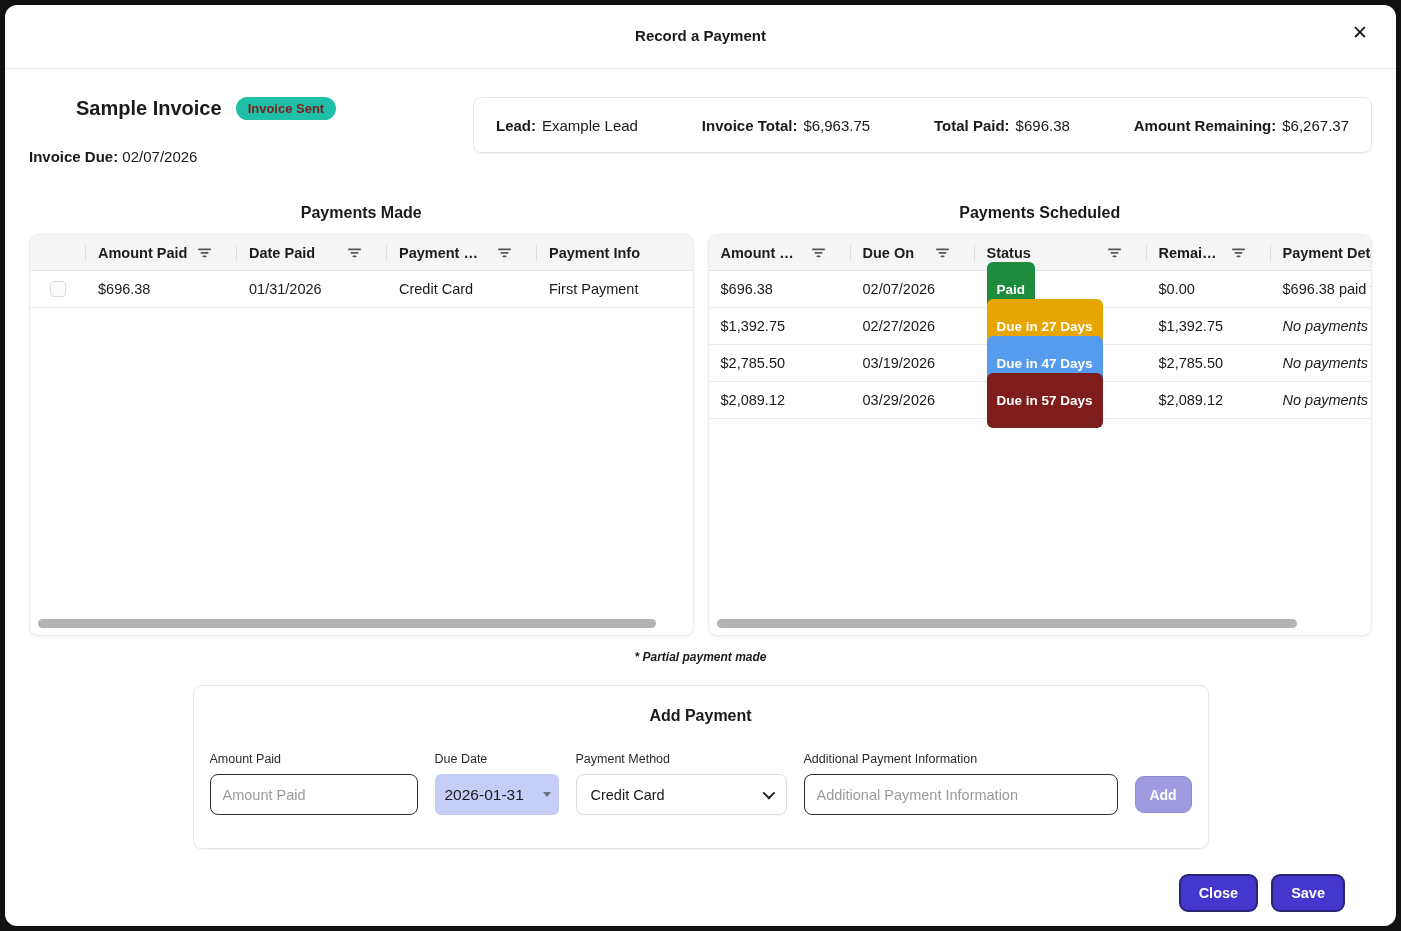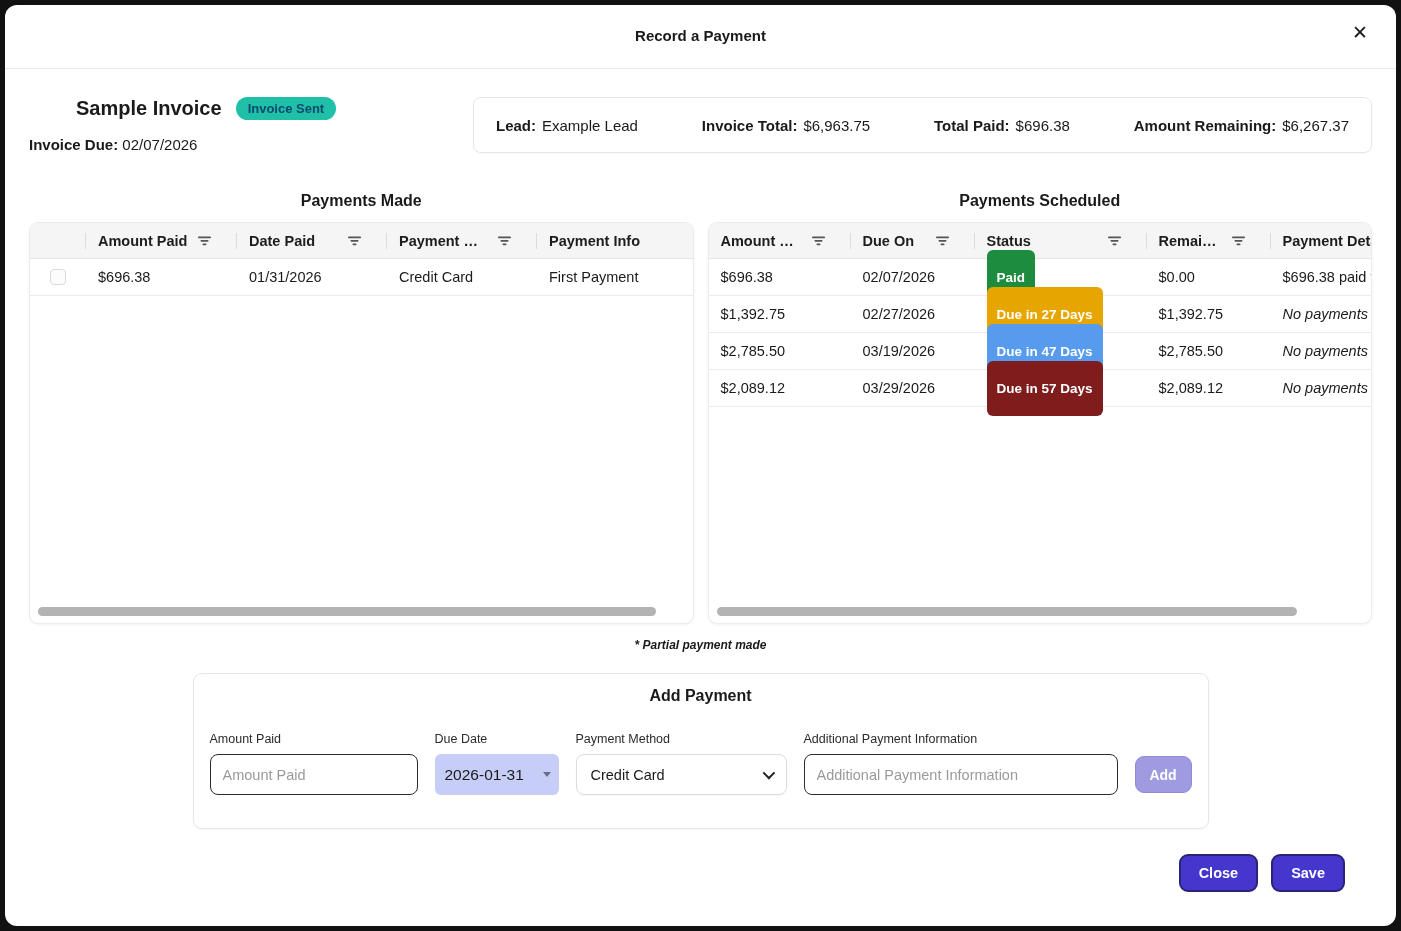--- a/index.html
+++ b/index.html
@@ -50,27 +50,27 @@
   }
   .invoice-block .invoice-title-line {
     display: flex;
     align-items: center;
     gap: 14px;
     margin-left: 47px;
   }
   .invoice-name { font-size: 20px; font-weight: 800; }
   .invoice-status {
     background: #1fbfa8;
-    color: #0c4a6e;
+    color: #7f1d1d;
     font-size: 13px;
     font-weight: 600;
     padding: 4px 12px;
     border-radius: 999px;
   }
-  .invoice-due { margin-top: 16px; font-size: 15px; }
+  .invoice-due { margin-top: 28px; font-size: 15px; }
   .invoice-due .lbl { font-weight: 700; }
   .summary-card {
     width: 899px;
     height: 56px;
     border: 1px solid #e6e6e6;
     border-radius: 8px;
     box-shadow: 0 1px 2px rgba(0,0,0,.04);
     display: flex;
     align-items: center;
     justify-content: space-between;
@@ -177,21 +177,21 @@
     font-weight: 600;
     margin-top: 14px;
   }
   
   .add-card {
     width: 1016px;
     margin: 21px auto 0;
     border: 1px solid #e6e6e6;
     border-radius: 9px;
     box-shadow: 0 1px 2px rgba(0,0,0,.04);
-    padding: 13px 16px 33px;
+    padding: 21px 16px 33px;
   }
   .add-title { text-align: center; font-size: 16px; font-weight: 700; }
   .add-form {
     display: flex;
     gap: 17px;
     margin-top: 27px;
     align-items: flex-end;
   }
   .field label {
     display: block;

